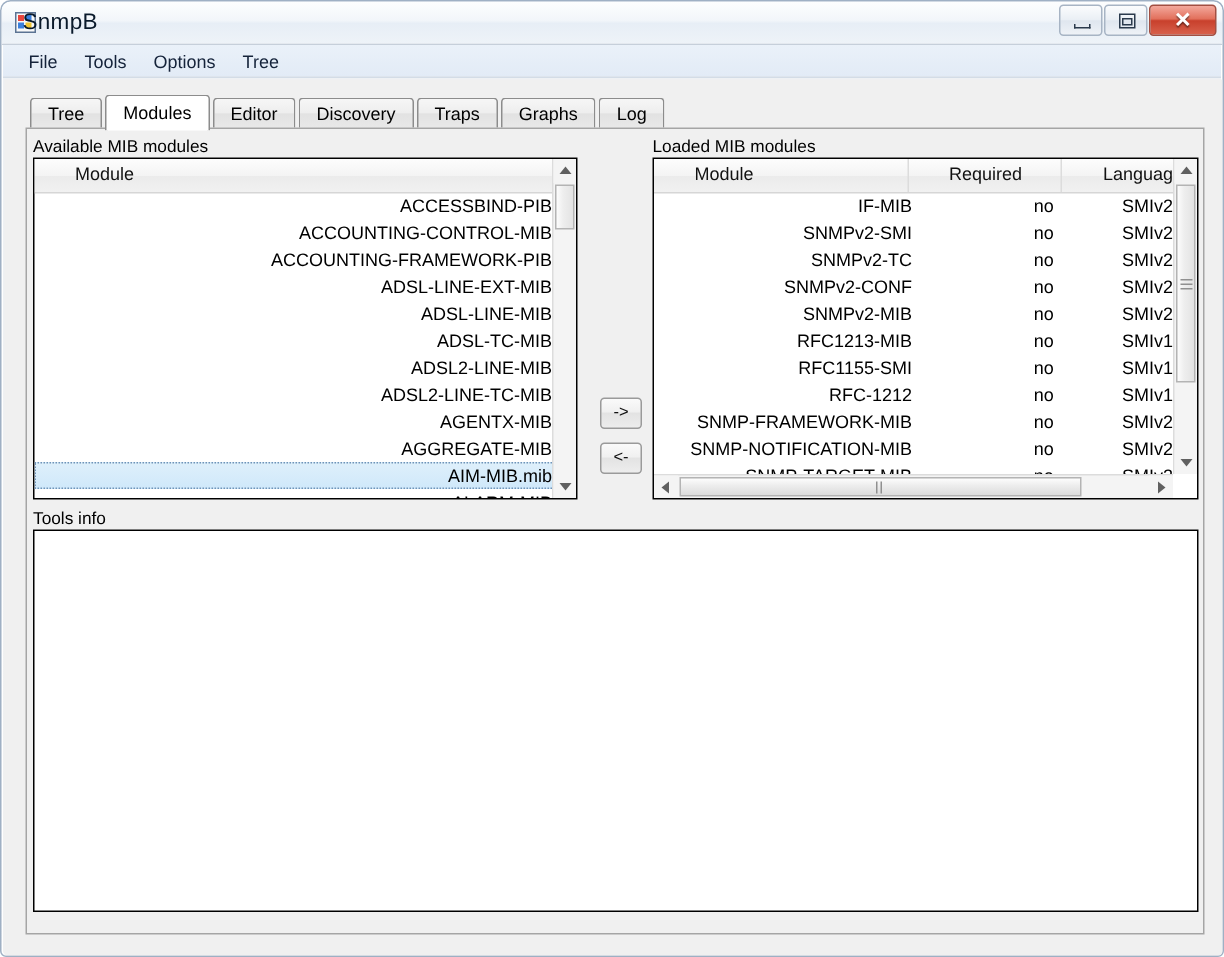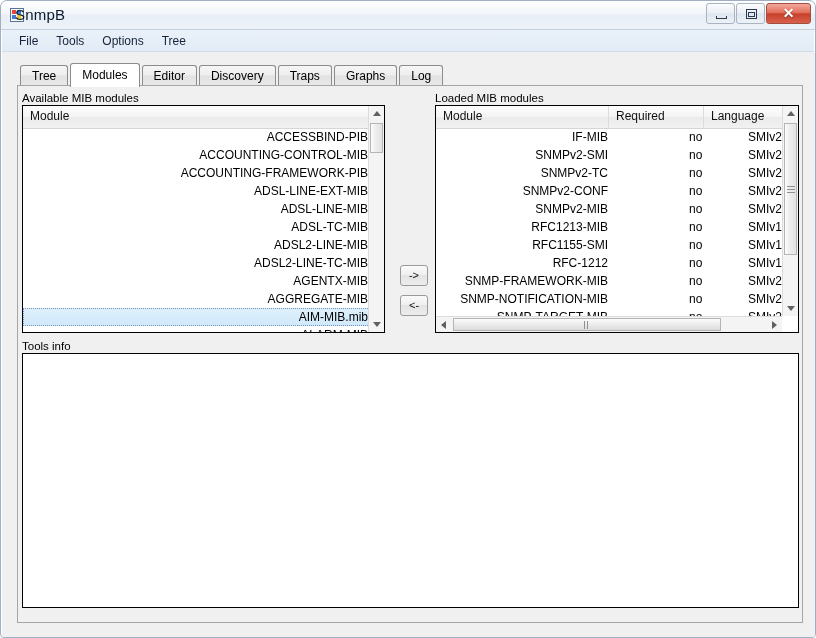--- a/index.html
+++ b/index.html
@@ -213,20 +213,21 @@
   }
   .lb-hcell {
     font-size: 12px;
     line-height: 21px;
     padding-left: 7px;
     color: #111;
     box-sizing: border-box;
     border-right: 1px solid #dcdcdc;
     overflow: hidden;
     white-space: nowrap;
+    margin-left: 20px;
   }
   .lb-hcell:last-child { border-right: none; }
 
   .lb-rows {
     position: absolute;
     left: 0; top: 22px;
     right: 0; bottom: 0;
     overflow: hidden;
   }
   .lb-row {

